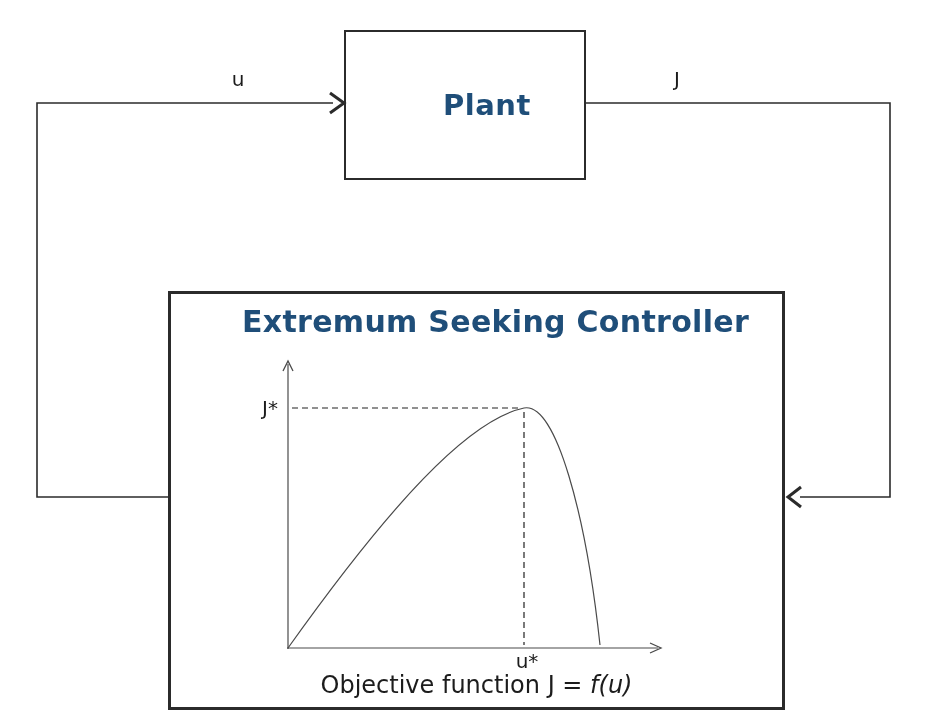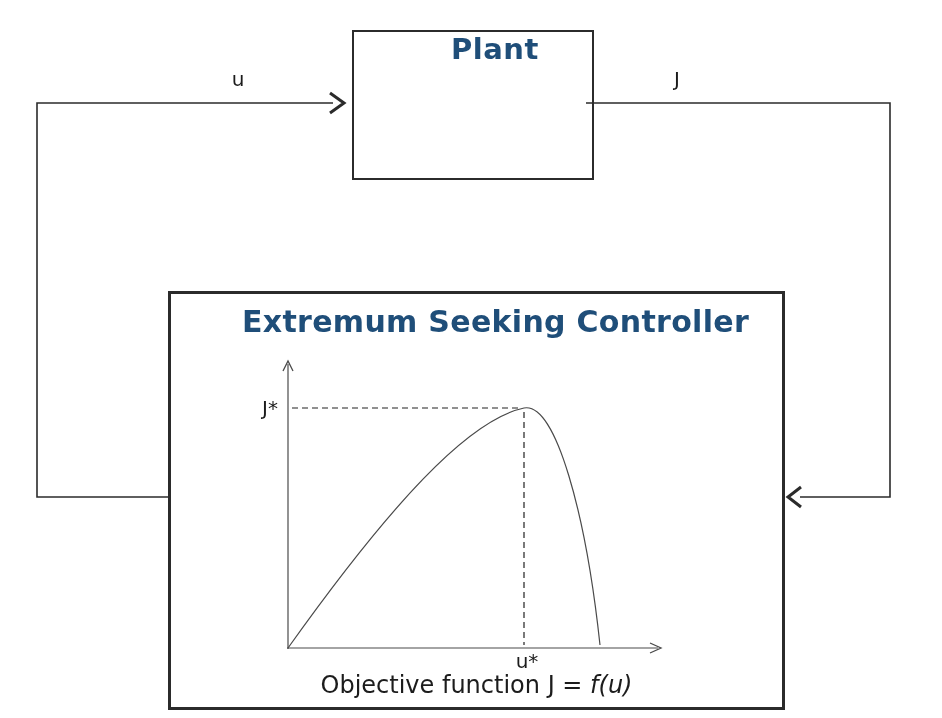--- a/index.html
+++ b/index.html
@@ -15,23 +15,23 @@
     background:var(--bg);
     font-family:"DejaVu Sans","Liberation Sans",sans-serif;
     overflow:hidden;
   }
   .block{
     position:absolute;
     background:var(--bg);
     box-sizing:border-box;
   }
   #plant-block{
-    left:352px;top:30px;width:242px;height:150px;
+    left:344px;top:30px;width:242px;height:150px;
     border:2.5px solid var(--line);
-    display:flex;justify-content:center;padding-left:44px;
+    display:flex;align-items:center;justify-content:center;padding-left:44px;
   }
   #plant-label{
     color:var(--accent);
     font-weight:bold;
     font-size:29px;
     letter-spacing:0.5px;
   }
   #controller-block{
     left:168px;top:291px;width:617px;height:419px;
     border:3px solid var(--line);

